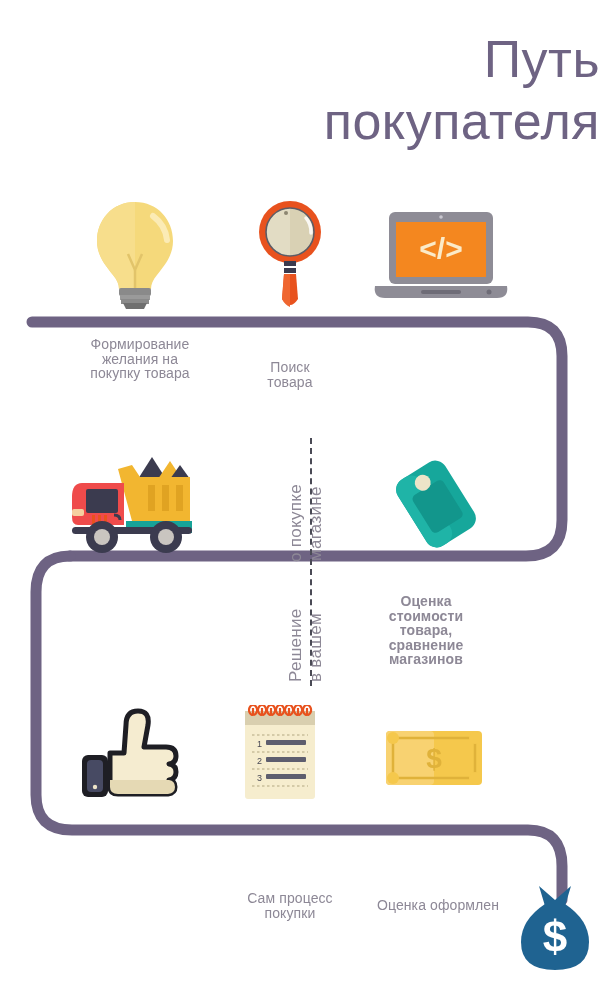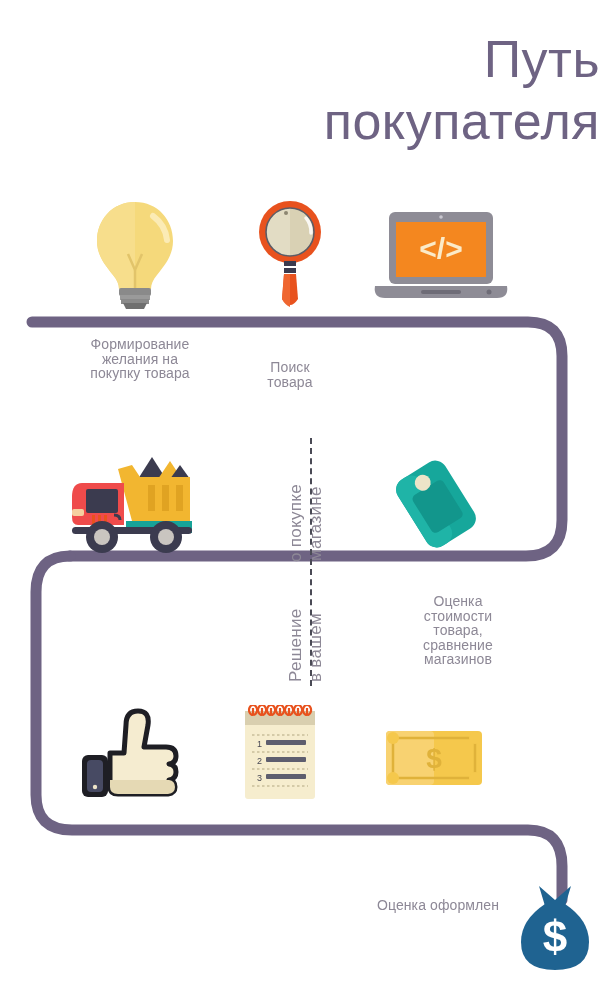--- a/index.html
+++ b/index.html
@@ -191,21 +191,21 @@
     </svg>
   </div>
 
   <div class="vdivider"></div>
 
   <div class="vlabel rot" style="left:286px; top:682px;">Решение</div>
   <div class="vlabel rot" style="left:286px; top:562px;">о покупке</div>
   <div class="vlabel rot" style="left:306px; top:682px;">в вашем</div>
   <div class="vlabel rot" style="left:306px; top:561px;">магазине</div>
 
-  <div class="caption" style="left:384px; top:594px; width:148px;">Оценка
+  <div class="caption" style="left:352px; top:594px; width:148px;font-weight:bold;">Оценка
 стоимости
 товара,
 сравнение
 магазинов</div>
 
   <div class="icon" style="left:80px; top:703px;">
     <svg width="102" height="96" viewBox="0 0 102 96" xmlns="http://www.w3.org/2000/svg">
       <rect x="2" y="52" width="26" height="42" rx="6" fill="#1E1E24"></rect>
       <rect x="7" y="57" width="16" height="32" rx="4" fill="#474A63"></rect>
       <circle cx="15" cy="84" r="2.2" fill="#EDE4C8"></circle>
@@ -252,20 +252,22 @@
       <rect x="1" y="1" width="48" height="54" rx="4" fill="#F8D271"></rect>
       <path d="M8 8 L90 8 L90 48 L8 48 Z" fill="none" stroke="#E0B23A" stroke-width="2.5"></path>
       <circle cx="8" cy="8" r="6" fill="#F5C84C"></circle>
       <circle cx="90" cy="8" r="6" fill="#F5C84C"></circle>
       <circle cx="8" cy="48" r="6" fill="#F5C84C"></circle>
       <circle cx="90" cy="48" r="6" fill="#F5C84C"></circle>
       <text x="49" y="38" font-family="'Liberation Sans',sans-serif" font-size="28" font-weight="bold" fill="#E0B23A" text-anchor="middle">$</text>
     </svg>
   </div>
 
+  <div class="caption" style="left:228px; top:891px; width:124px;">Сам процесс
+покупки</div>
   <div class="caption" style="left:368px; top:898px; width:140px;">Оценка оформлен</div>
 
   <div class="icon" style="left:519px; top:884px;">
     <svg width="72" height="88" viewBox="0 0 72 88" xmlns="http://www.w3.org/2000/svg">
       <path d="M20 2 L36 16 L52 2 L46 22 L26 22 Z" fill="#1F6391"></path>
       <path d="M26 20 L46 20 Q70 36 70 58 Q70 86 36 86 Q2 86 2 58 Q2 36 26 20 Z" fill="#1F6391"></path>
       <text x="36" y="68" font-family="'Liberation Sans',sans-serif" font-size="44" font-weight="bold" fill="#ffffff" text-anchor="middle">$</text>
     </svg>
   </div>
 

